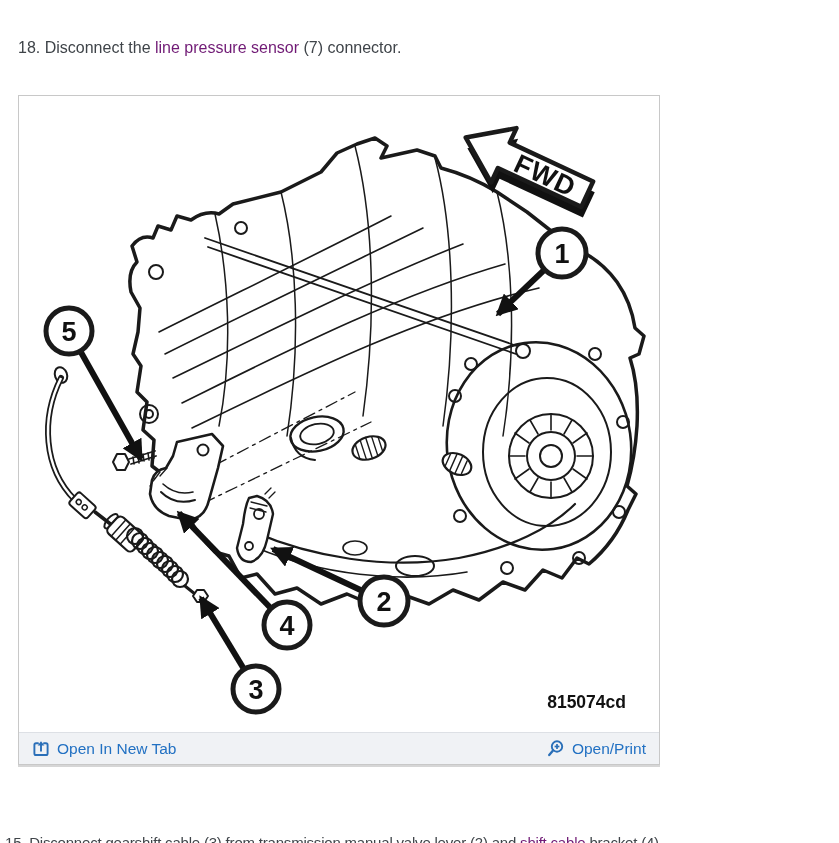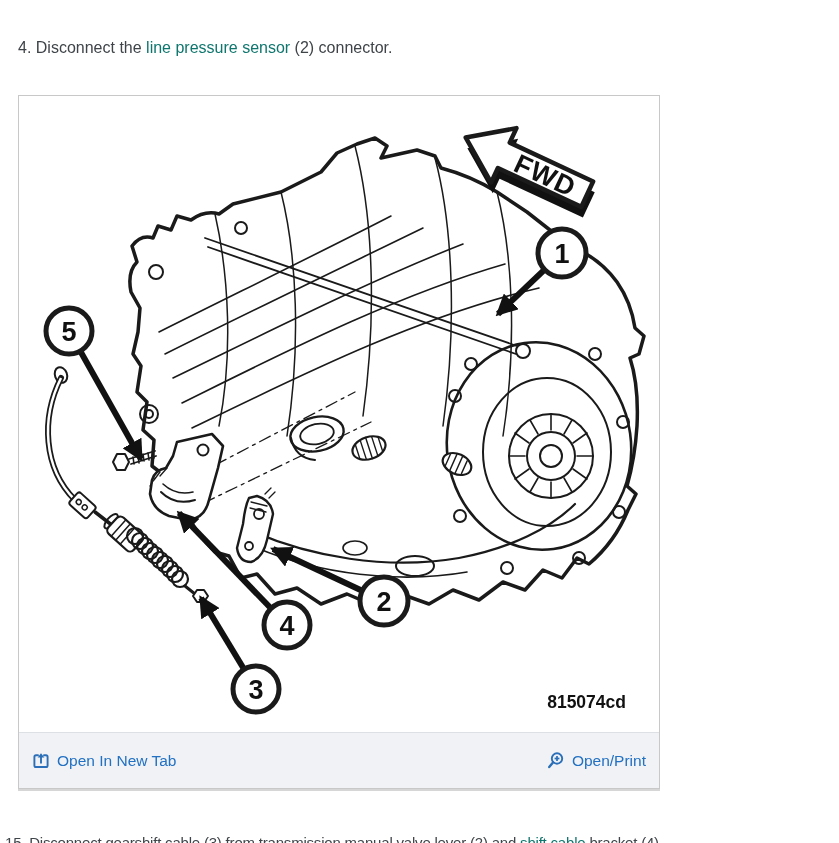--- a/index.html
+++ b/index.html
@@ -1,39 +1,39 @@
 <!DOCTYPE html>
 <html><head>
 <meta charset="utf-8">
 <style>
   html,body{margin:0;padding:0;background:#ffffff;width:839px;height:843px;
     font-family:"Liberation Sans",sans-serif;color:#3f4449;overflow:hidden;position:relative;}
   .step{position:absolute;font-size:16px;line-height:1.3;white-space:nowrap;}
-  .step a{color:#0f766e;text-decoration:none;cursor:pointer;}
+  .step a{color:#701a75;text-decoration:none;cursor:pointer;}
   #step14{left:18px;top:22px;}
   #step15{left:5px;top:818px;font-size:15px;letter-spacing:-0.2px;width:832px;}
   .figure{position:absolute;left:18px;top:95px;width:640px;background:#ffffff;
     border:1px solid #c8c8c8;box-shadow:0 2px 0 #d6d6d6;}
   .diagram{width:640px;height:636px;display:block;background:#ffffff;}
   .fig-toolbar{height:31px;background:#f0f2f5;border-top:1px solid #dde0e5;
-    display:flex;align-items:center;justify-content:space-between;padding:12px 13px;}
+    display:flex;align-items:center;justify-content:space-between;padding:0 13px;}
   .fig-link{display:inline-flex;align-items:center;gap:7px;color:#2271c3;font-size:15.5px;
     text-decoration:none;cursor:pointer;}
   .fig-link svg{display:block;}
   
   .ln{stroke:#1a1a1a;fill:none;stroke-linecap:round;stroke-linejoin:round;}
   .fw{fill:#ffffff;stroke:#1a1a1a;stroke-linejoin:round;}
   .callout-num{font-family:"Liberation Sans",sans-serif;font-weight:bold;font-size:27px;fill:#111;}
   .figcode{font-family:"Liberation Sans",sans-serif;font-weight:bold;font-size:17.5px;fill:#111;}
   .fwdtxt{font-family:"Liberation Sans",sans-serif;font-weight:bold;font-size:27px;fill:#111;letter-spacing:1px;}
 </style>
 </head>
 <body>
 
-<p class="step" id="step14"><span>4. Disconnect the </span><a>line pressure sensor</a><span> (2) connector.</span></p>
+<p class="step" id="step14"><span>18. Disconnect the </span><a>line pressure sensor</a><span> (7) connector.</span></p>
 
 <div class="figure">
   <svg class="diagram" viewBox="0 0 640 636">
     <defs>
       <marker id="ah" viewBox="0 0 10 10" refX="8.5" refY="5" markerWidth="3.6" markerHeight="3.6" orient="auto-start-reverse">
         <path d="M0,0 L10,5 L0,10 z" fill="#111"></path>
       </marker>
     </defs>
 
     <g>

